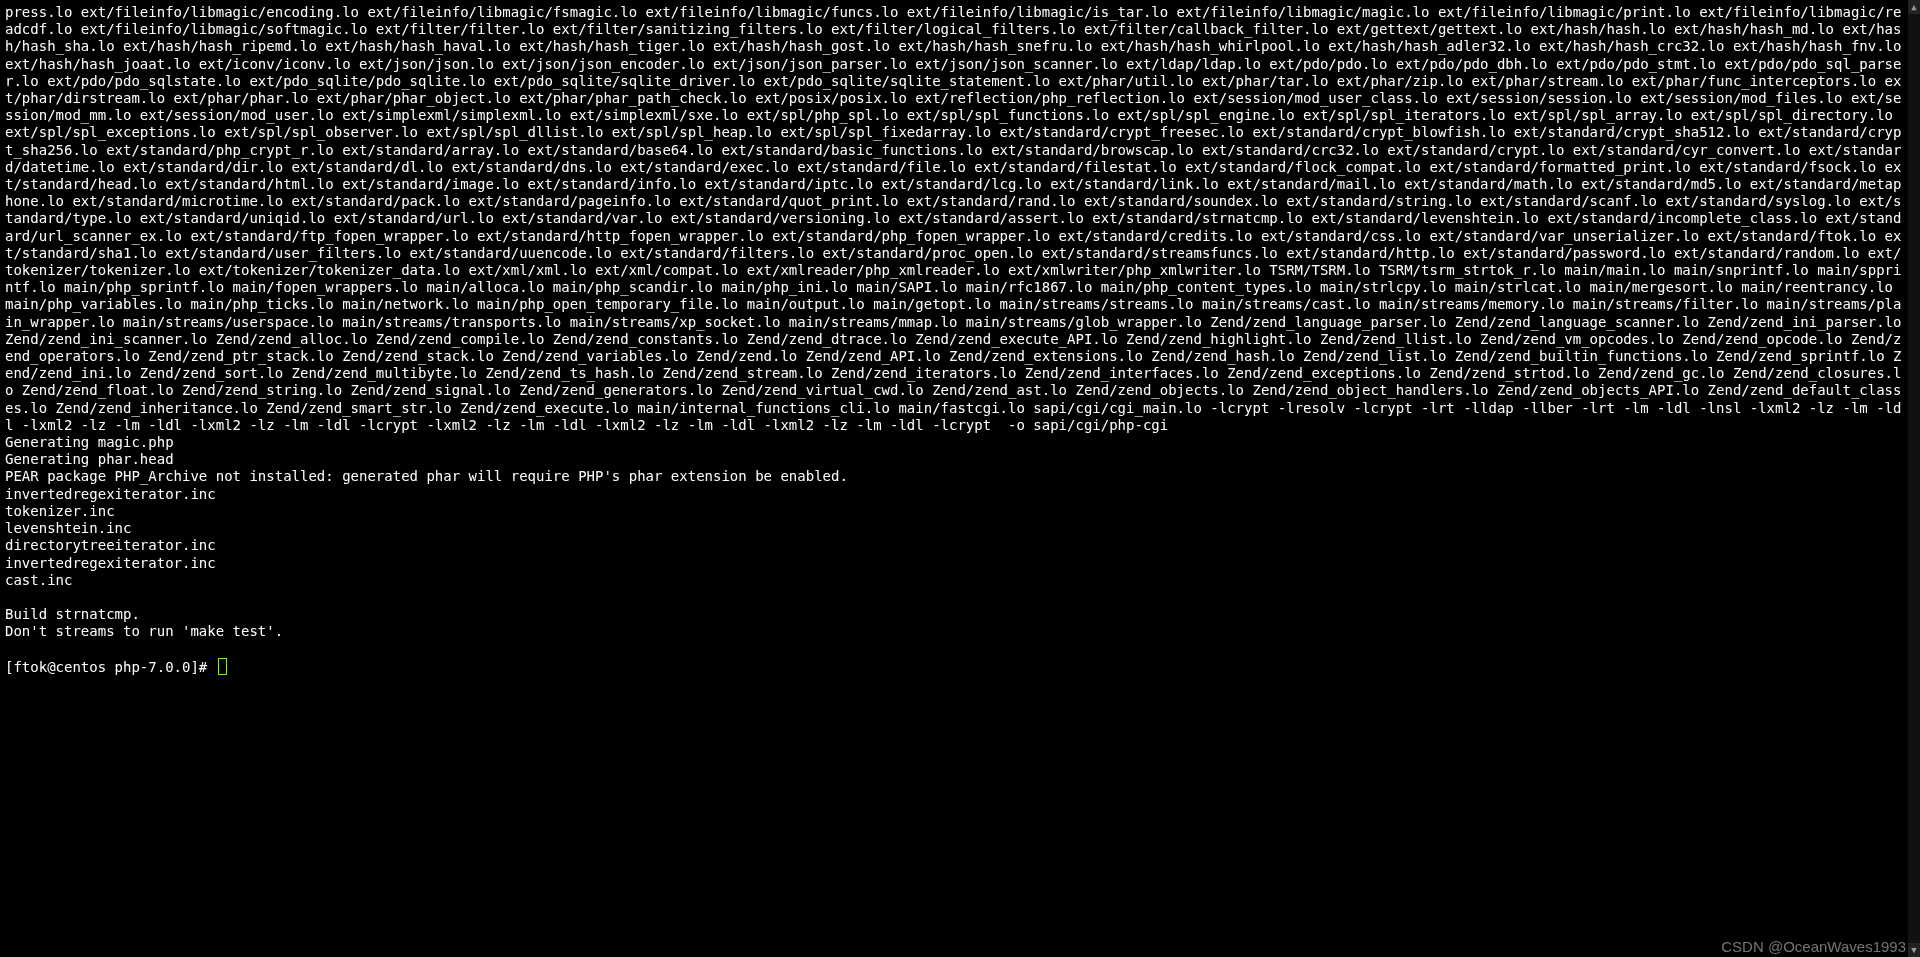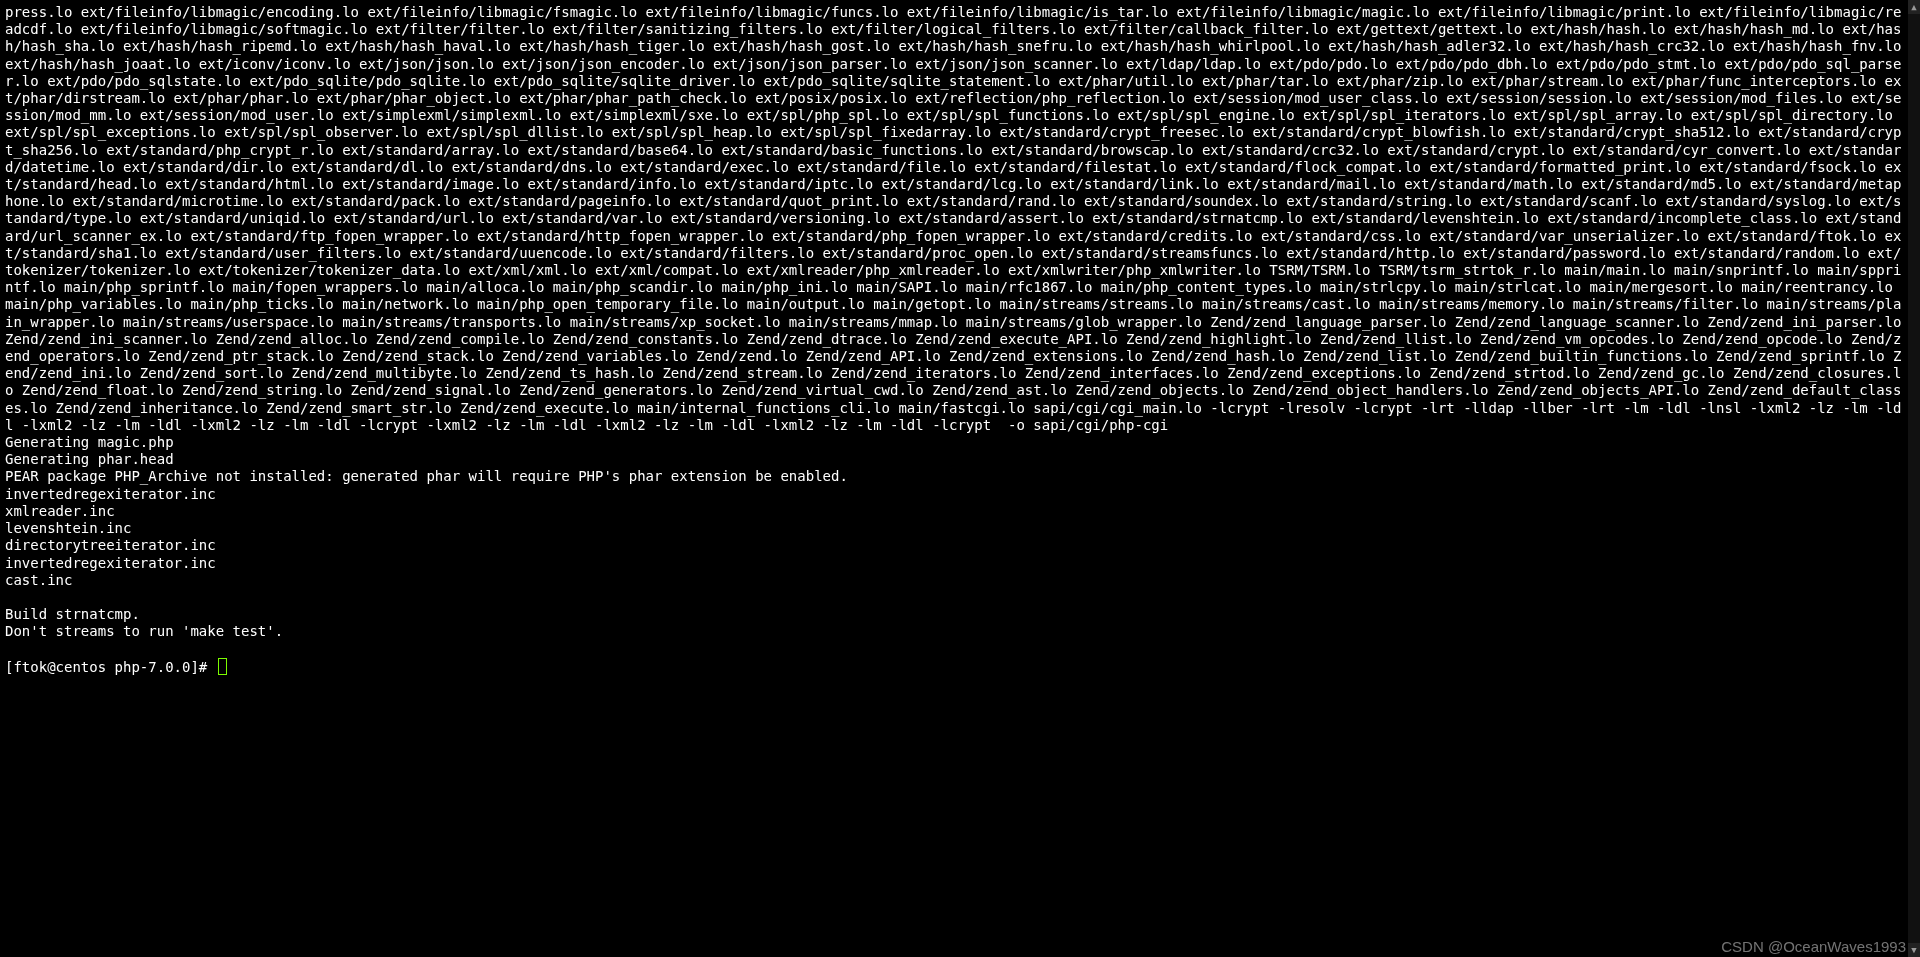--- a/index.html
+++ b/index.html
@@ -68,21 +68,21 @@
   }
 </style>
 </head>
 <body>
 
 <div class="terminal"><span>press.lo ext/fileinfo/libmagic/encoding.lo ext/fileinfo/libmagic/fsmagic.lo ext/fileinfo/libmagic/funcs.lo ext/fileinfo/libmagic/is_tar.lo ext/fileinfo/libmagic/magic.lo ext/fileinfo/libmagic/print.lo ext/fileinfo/libmagic/readcdf.lo ext/fileinfo/libmagic/softmagic.lo ext/filter/filter.lo ext/filter/sanitizing_filters.lo ext/filter/logical_filters.lo ext/filter/callback_filter.lo ext/gettext/gettext.lo ext/hash/hash.lo ext/hash/hash_md.lo ext/hash/hash_sha.lo ext/hash/hash_ripemd.lo ext/hash/hash_haval.lo ext/hash/hash_tiger.lo ext/hash/hash_gost.lo ext/hash/hash_snefru.lo ext/hash/hash_whirlpool.lo ext/hash/hash_adler32.lo ext/hash/hash_crc32.lo ext/hash/hash_fnv.lo ext/hash/hash_joaat.lo ext/iconv/iconv.lo ext/json/json.lo ext/json/json_encoder.lo ext/json/json_parser.lo ext/json/json_scanner.lo ext/ldap/ldap.lo ext/pdo/pdo.lo ext/pdo/pdo_dbh.lo ext/pdo/pdo_stmt.lo ext/pdo/pdo_sql_parser.lo ext/pdo/pdo_sqlstate.lo ext/pdo_sqlite/pdo_sqlite.lo ext/pdo_sqlite/sqlite_driver.lo ext/pdo_sqlite/sqlite_statement.lo ext/phar/util.lo ext/phar/tar.lo ext/phar/zip.lo ext/phar/stream.lo ext/phar/func_interceptors.lo ext/phar/dirstream.lo ext/phar/phar.lo ext/phar/phar_object.lo ext/phar/phar_path_check.lo ext/posix/posix.lo ext/reflection/php_reflection.lo ext/session/mod_user_class.lo ext/session/session.lo ext/session/mod_files.lo ext/session/mod_mm.lo ext/session/mod_user.lo ext/simplexml/simplexml.lo ext/simplexml/sxe.lo ext/spl/php_spl.lo ext/spl/spl_functions.lo ext/spl/spl_engine.lo ext/spl/spl_iterators.lo ext/spl/spl_array.lo ext/spl/spl_directory.lo ext/spl/spl_exceptions.lo ext/spl/spl_observer.lo ext/spl/spl_dllist.lo ext/spl/spl_heap.lo ext/spl/spl_fixedarray.lo ext/standard/crypt_freesec.lo ext/standard/crypt_blowfish.lo ext/standard/crypt_sha512.lo ext/standard/crypt_sha256.lo ext/standard/php_crypt_r.lo ext/standard/array.lo ext/standard/base64.lo ext/standard/basic_functions.lo ext/standard/browscap.lo ext/standard/crc32.lo ext/standard/crypt.lo ext/standard/cyr_convert.lo ext/standard/datetime.lo ext/standard/dir.lo ext/standard/dl.lo ext/standard/dns.lo ext/standard/exec.lo ext/standard/file.lo ext/standard/filestat.lo ext/standard/flock_compat.lo ext/standard/formatted_print.lo ext/standard/fsock.lo ext/standard/head.lo ext/standard/html.lo ext/standard/image.lo ext/standard/info.lo ext/standard/iptc.lo ext/standard/lcg.lo ext/standard/link.lo ext/standard/mail.lo ext/standard/math.lo ext/standard/md5.lo ext/standard/metaphone.lo ext/standard/microtime.lo ext/standard/pack.lo ext/standard/pageinfo.lo ext/standard/quot_print.lo ext/standard/rand.lo ext/standard/soundex.lo ext/standard/string.lo ext/standard/scanf.lo ext/standard/syslog.lo ext/standard/type.lo ext/standard/uniqid.lo ext/standard/url.lo ext/standard/var.lo ext/standard/versioning.lo ext/standard/assert.lo ext/standard/strnatcmp.lo ext/standard/levenshtein.lo ext/standard/incomplete_class.lo ext/standard/url_scanner_ex.lo ext/standard/ftp_fopen_wrapper.lo ext/standard/http_fopen_wrapper.lo ext/standard/php_fopen_wrapper.lo ext/standard/credits.lo ext/standard/css.lo ext/standard/var_unserializer.lo ext/standard/ftok.lo ext/standard/sha1.lo ext/standard/user_filters.lo ext/standard/uuencode.lo ext/standard/filters.lo ext/standard/proc_open.lo ext/standard/streamsfuncs.lo ext/standard/http.lo ext/standard/password.lo ext/standard/random.lo ext/tokenizer/tokenizer.lo ext/tokenizer/tokenizer_data.lo ext/xml/xml.lo ext/xml/compat.lo ext/xmlreader/php_xmlreader.lo ext/xmlwriter/php_xmlwriter.lo TSRM/TSRM.lo TSRM/tsrm_strtok_r.lo main/main.lo main/snprintf.lo main/spprintf.lo main/php_sprintf.lo main/fopen_wrappers.lo main/alloca.lo main/php_scandir.lo main/php_ini.lo main/SAPI.lo main/rfc1867.lo main/php_content_types.lo main/strlcpy.lo main/strlcat.lo main/mergesort.lo main/reentrancy.lo main/php_variables.lo main/php_ticks.lo main/network.lo main/php_open_temporary_file.lo main/output.lo main/getopt.lo main/streams/streams.lo main/streams/cast.lo main/streams/memory.lo main/streams/filter.lo main/streams/plain_wrapper.lo main/streams/userspace.lo main/streams/transports.lo main/streams/xp_socket.lo main/streams/mmap.lo main/streams/glob_wrapper.lo Zend/zend_language_parser.lo Zend/zend_language_scanner.lo Zend/zend_ini_parser.lo Zend/zend_ini_scanner.lo Zend/zend_alloc.lo Zend/zend_compile.lo Zend/zend_constants.lo Zend/zend_dtrace.lo Zend/zend_execute_API.lo Zend/zend_highlight.lo Zend/zend_llist.lo Zend/zend_vm_opcodes.lo Zend/zend_opcode.lo Zend/zend_operators.lo Zend/zend_ptr_stack.lo Zend/zend_stack.lo Zend/zend_variables.lo Zend/zend.lo Zend/zend_API.lo Zend/zend_extensions.lo Zend/zend_hash.lo Zend/zend_list.lo Zend/zend_builtin_functions.lo Zend/zend_sprintf.lo Zend/zend_ini.lo Zend/zend_sort.lo Zend/zend_multibyte.lo Zend/zend_ts_hash.lo Zend/zend_stream.lo Zend/zend_iterators.lo Zend/zend_interfaces.lo Zend/zend_exceptions.lo Zend/zend_strtod.lo Zend/zend_gc.lo Zend/zend_closures.lo Zend/zend_float.lo Zend/zend_string.lo Zend/zend_signal.lo Zend/zend_generators.lo Zend/zend_virtual_cwd.lo Zend/zend_ast.lo Zend/zend_objects.lo Zend/zend_object_handlers.lo Zend/zend_objects_API.lo Zend/zend_default_classes.lo Zend/zend_inheritance.lo Zend/zend_smart_str.lo Zend/zend_execute.lo main/internal_functions_cli.lo main/fastcgi.lo sapi/cgi/cgi_main.lo -lcrypt -lresolv -lcrypt -lrt -lldap -llber -lrt -lm -ldl -lnsl -lxml2 -lz -lm -ldl -lxml2 -lz -lm -ldl -lxml2 -lz -lm -ldl -lcrypt -lxml2 -lz -lm -ldl -lxml2 -lz -lm -ldl -lxml2 -lz -lm -ldl -lcrypt  -o sapi/cgi/php-cgi</span>
 <span>Generating magic.php</span>
 <span>Generating phar.head</span>
 <span>PEAR package PHP_Archive not installed: generated phar will require PHP's phar extension be enabled.</span>
 <span>invertedregexiterator.inc</span>
-<span>xmlreader.inc</span>
+<span>tokenizer.inc</span>
 <span>levenshtein.inc</span>
 <span>directorytreeiterator.inc</span>
 <span>invertedregexiterator.inc</span>
 <span>cast.inc</span>
 <span></span>
 <span>Build strnatcmp.</span>
 <span>Don't streams to run 'make test'.</span>
 <span></span>
 <span class="prompt-line"><span>[ftok@centos php-7.0.0]# </span><span class="cursor"></span></span></div>
 

